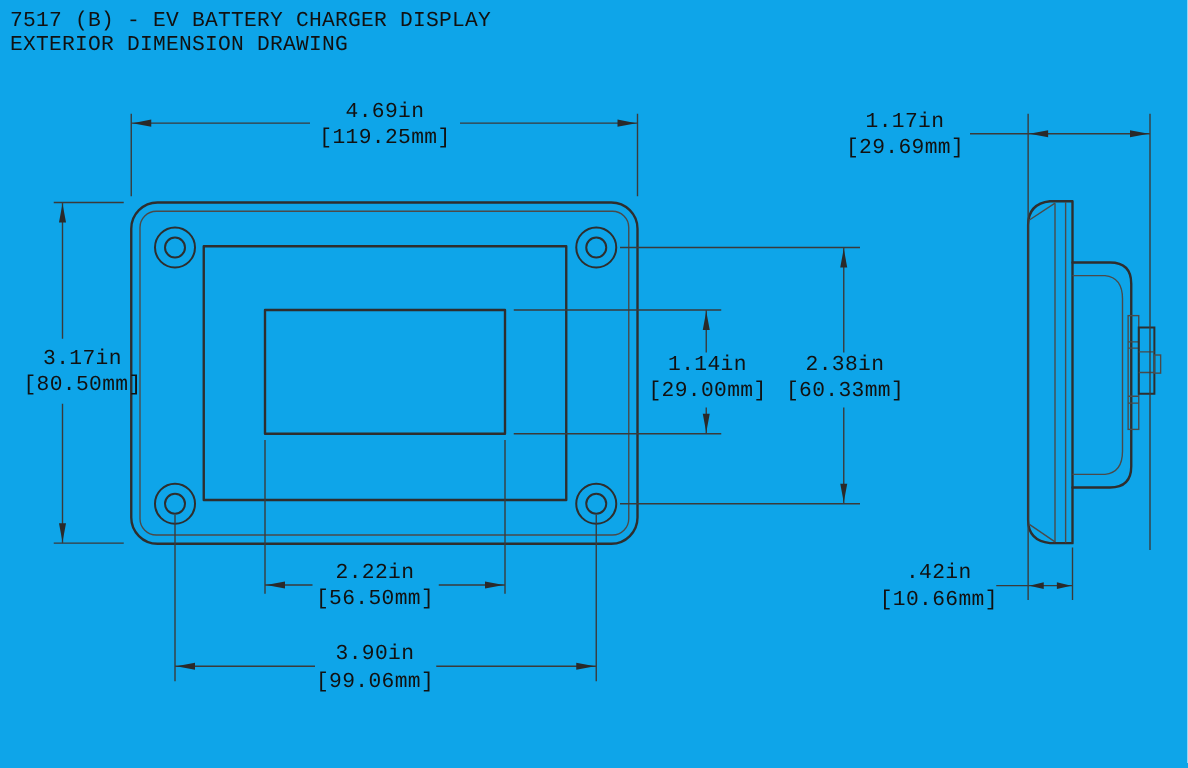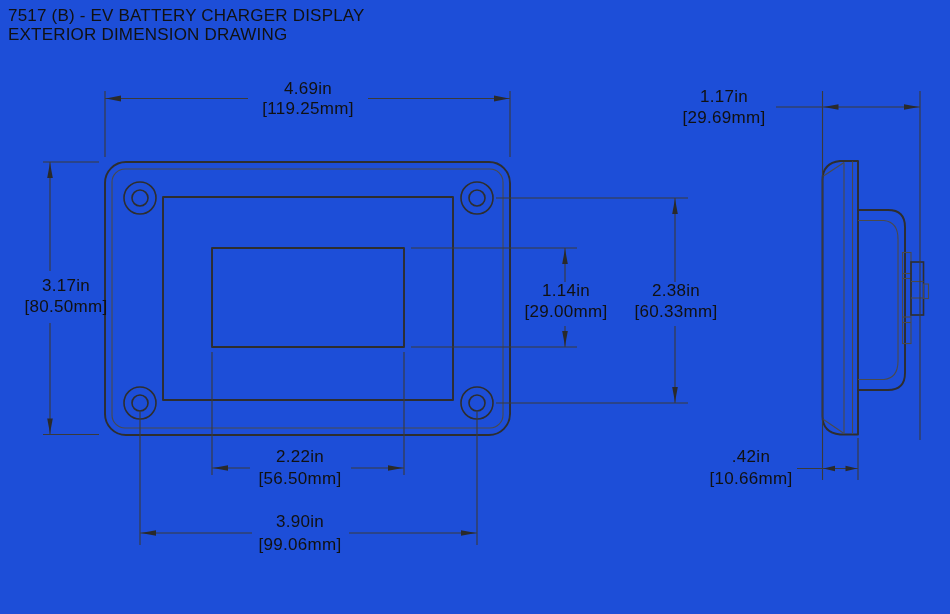--- a/index.html
+++ b/index.html
@@ -1,18 +1,18 @@
 <!DOCTYPE html>
 <html><head>
 <meta charset="utf-8">
 <style>
   html,body { margin:0; padding:0; background:#ffffff; }
   .canvas {
-    position:relative; width:950px; height:614px; background:#1d4ed8;
-    font-family:Liberation Sans, sans-serif; overflow:hidden;
+    position:relative; width:950px; height:614px; background:#0ea5e9;
+    font-family:Liberation Mono, monospace; overflow:hidden;
   }
   svg { display:block; }
   svg text { fill:#111111; }
   .t-title { font-size:17px; letter-spacing:0.2px; }
   .t-dim   { font-size:17px; letter-spacing:0.3px; text-anchor:middle; }
   .edge  { fill:none; stroke:#2e2e2e; stroke-width:1.9; stroke-linejoin:round; stroke-linecap:round; }
   .edgeb { fill:none; stroke:#2e2e2e; stroke-width:1.6; }
   .edge2 { fill:none; stroke:#4a4a4a; stroke-width:1.1; }
   .dl    { fill:none; stroke:#3a3a3a; stroke-width:1.1; }
   .ah    { fill:#2a2a2a; stroke:none; }

